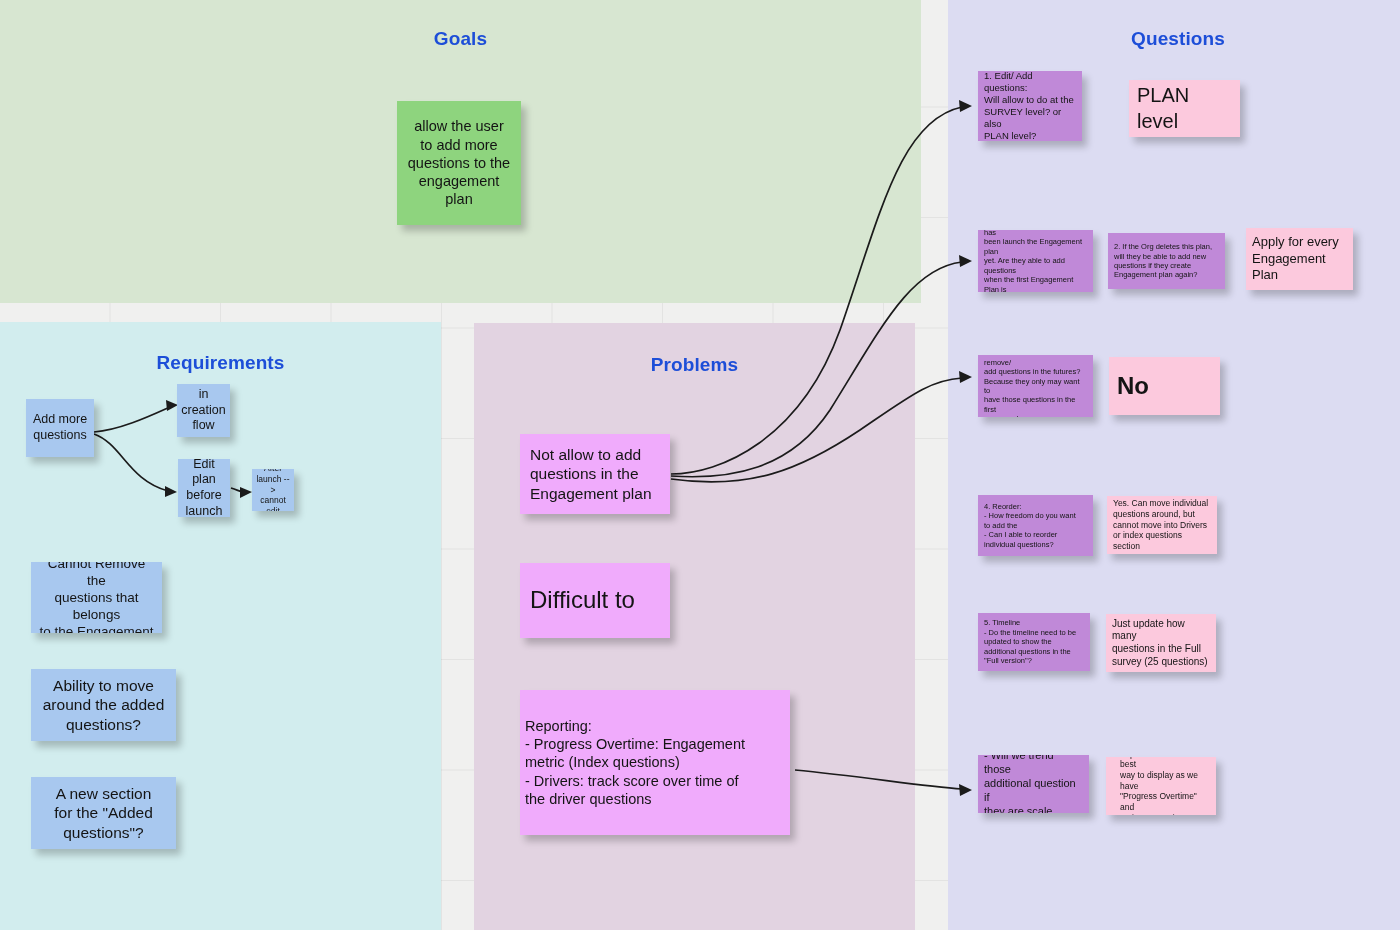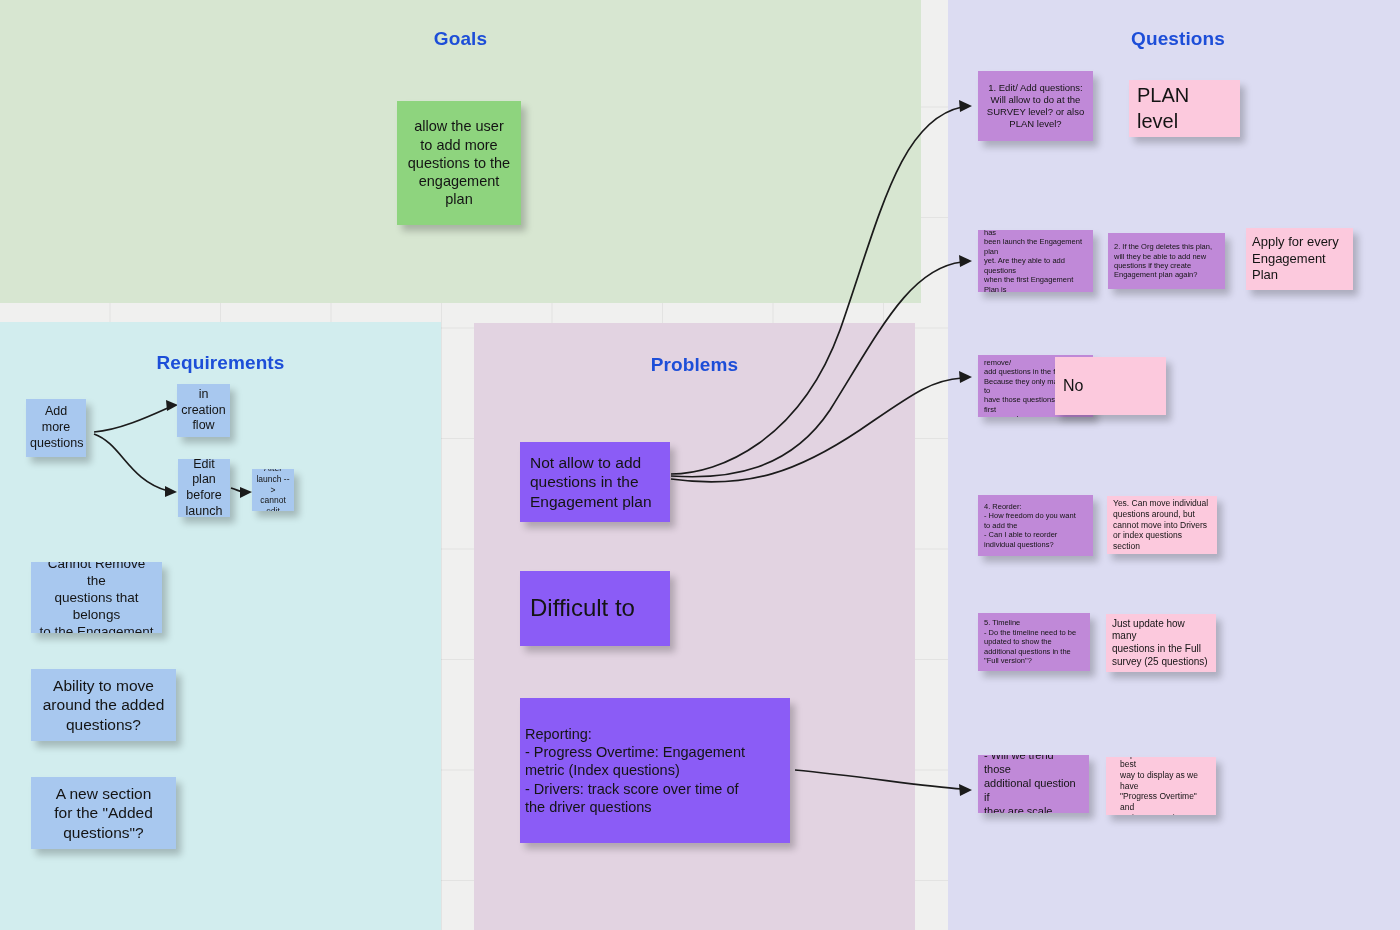--- a/index.html
+++ b/index.html
@@ -58,21 +58,21 @@
     color: #141414;
     line-height: 1.26;
     white-space: pre-line;
     overflow: hidden;
   }
   .note.c { text-align: center; }
   .note.l { text-align: left; }
 
   .green  { background: #8ed47e; }
   .blue   { background: #a8c8ef; }
-  .pinkbr { background: #8b5cf6; margin-top: 8px; }  
+  .pinkbr { background: #f0abfc; }  
   .pinklt { background: #fcc9dd; }  
   .purple { background: #c089d8; }
 
   
   #links {
     position: absolute;
     inset: 0;
     pointer-events: none;
   }
   #links path { fill: none; stroke: #1b1b1b; stroke-width: 1.7px; }
@@ -124,21 +124,21 @@
     <path d="M 795,770 C 860,776 920,786 962,789"></path>
     <polygon class="hd" points="972,790 959,784 960,796"></polygon>
   </svg>
 
   <div class="note c green" style="left:397px; top:101px; width:124px; height:124px; font-size:14.5px; padding:6px 8px;">allow the user
 to add more
 questions to the
 engagement
 plan</div>
 
-  <div class="note c blue" style="left:26px; top:399px; width:60px; height:58px; font-size:12.5px; padding:3px 4px;">Add more
+  <div class="note c blue" style="left:26px; top:399px; width:68px; height:58px; font-size:12.5px; padding:3px 4px;">Add more
 questions</div>
 
   <div class="note c blue" style="left:177px; top:384px; width:53px; height:53px; font-size:12.5px; padding:3px 3px;">in
 creation
 flow</div>
 
   <div class="note c blue" style="left:178px; top:459px; width:52px; height:58px; font-size:12.5px; padding:3px 3px;">Edit plan
 before
 launch</div>
 
@@ -163,21 +163,21 @@
 Engagement plan</div>
 
   <div class="note l pinkbr" style="left:520px; top:563px; width:150px; height:75px; font-size:24px; padding:5px 10px;">Difficult to</div>
 
   <div class="note l pinkbr" style="left:520px; top:690px; width:270px; height:145px; font-size:14.5px; padding:8px 5px;">Reporting:
 - Progress Overtime: Engagement
 metric (Index questions)
 - Drivers: track score over time of
 the driver questions</div>
 
-  <div class="note l purple" style="left:978px; top:71px; width:115px; height:70px; font-size:9.5px; padding:20px 6px;text-align:center;">1. Edit/ Add questions:
+  <div class="note l purple" style="left:978px; top:71px; width:104px; height:70px; font-size:9.5px; padding:20px 6px;">1. Edit/ Add questions:
 Will allow to do at the
 SURVEY level? or also
 PLAN level?</div>
   <div class="note l pinklt" style="left:1129px; top:80px; width:111px; height:57px; font-size:20px; padding:4px 8px;">PLAN level</div>
 
   <div class="note l purple" style="left:978px; top:230px; width:115px; height:62px; font-size:7.5px; padding:4px 6px;">2. How about the old orgs that has
 been launch the Engagement plan
 yet. Are they able to add questions
 when the first Engagement Plan is
 created?</div>
@@ -187,21 +187,21 @@
 Engagement plan again?</div>
   <div class="note l pinklt" style="left:1246px; top:228px; width:107px; height:62px; font-size:13px; padding:4px 6px;">Apply for every
 Engagement
 Plan</div>
 
   <div class="note l purple" style="left:978px; top:355px; width:115px; height:62px; font-size:7.5px; padding:4px 6px;">3. Do we allow them to remove/
 add questions in the futures?
 Because they only may want to
 have those questions in the first
 survey only</div>
-  <div class="note l pinklt" style="left:1055px; top:357px; width:111px; height:58px; font-size:16px; padding:4px 8px;">No</div>
+  <div class="note l pinklt" style="left:1109px; top:357px; width:111px; height:58px; font-size:24px; padding:4px 8px;font-weight:bold;">No</div>
 
   <div class="note l purple" style="left:978px; top:495px; width:115px; height:61px; font-size:7.5px; padding:4px 6px;">4. Reorder:
 - How freedom do you want
 to add the
 - Can I able to reorder
 individual questions?</div>
   <div class="note l pinklt" style="left:1107px; top:496px; width:110px; height:58px; font-size:8.5px; padding:4px 6px;">Yes. Can move individual
 questions around, but
 cannot move into Drivers
 or index questions section</div>

